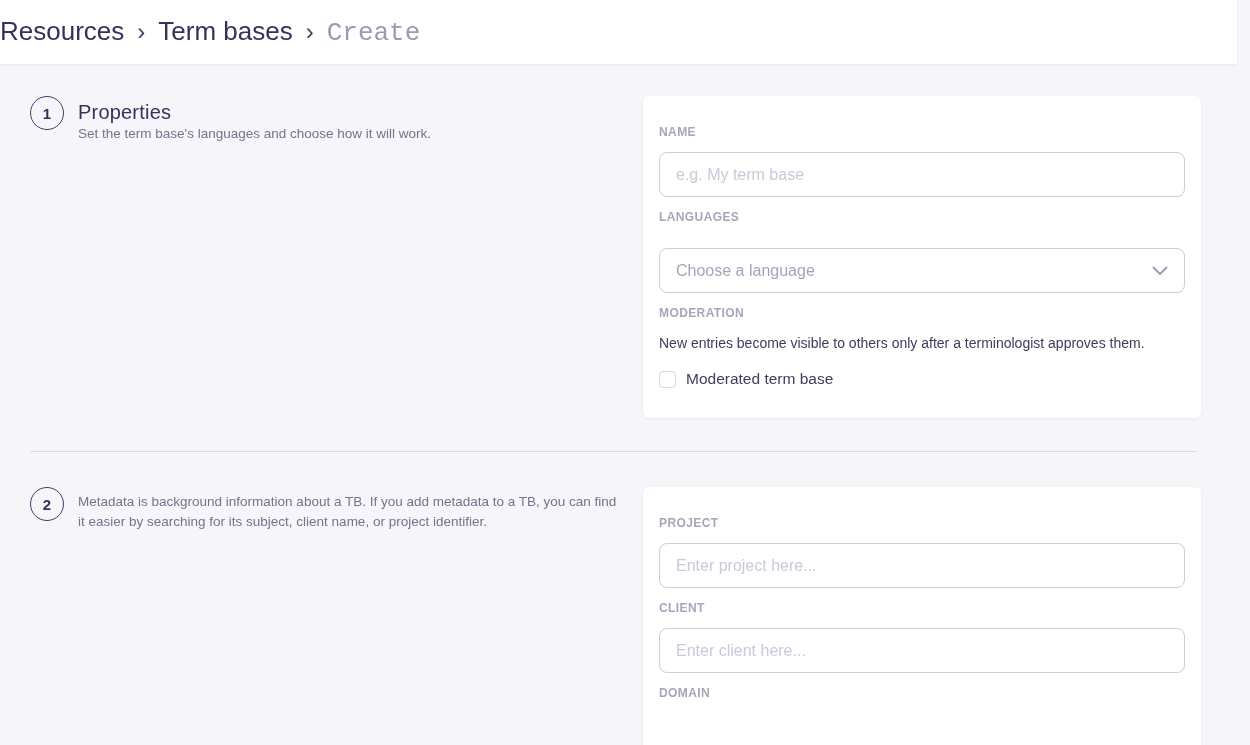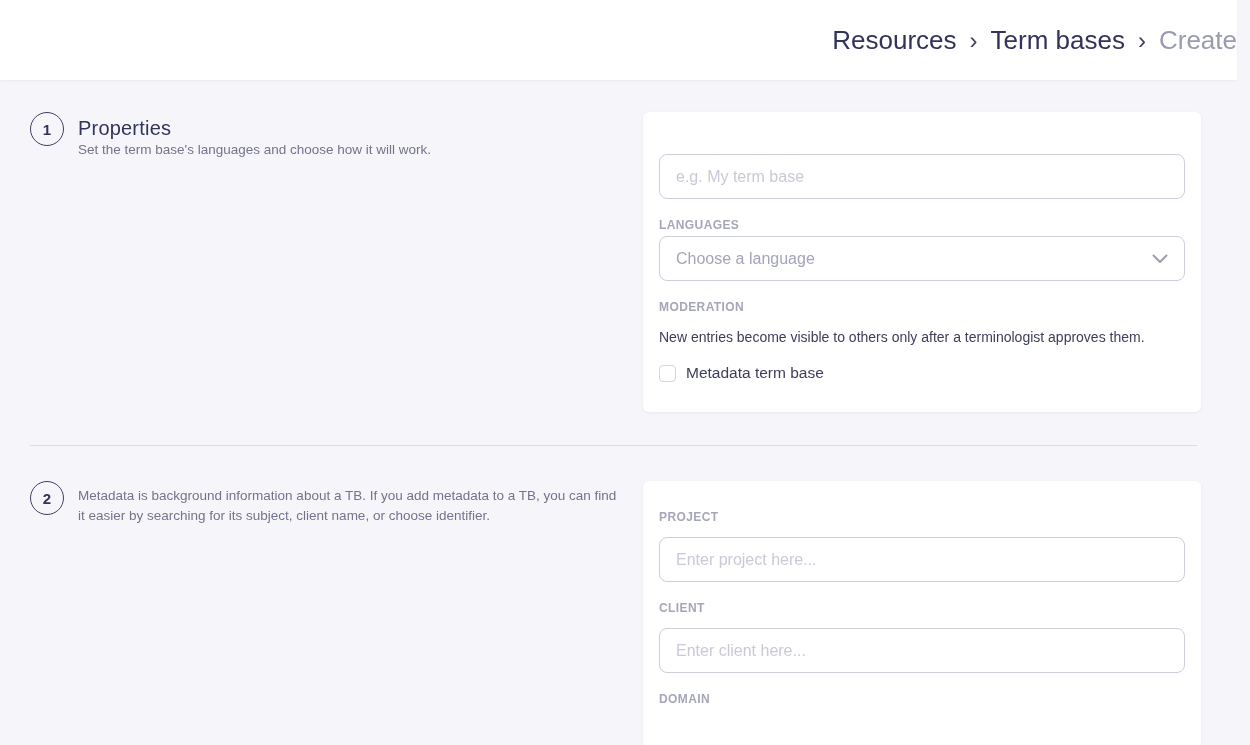--- a/index.html
+++ b/index.html
@@ -7,32 +7,30 @@
   body {
     background: #f6f6fa;
     font-family: "Liberation Sans", sans-serif;
     color: #3d3d5c;
     position: relative;
   }
 
   
   .topbar {
     width: 1237px;
-    height: 80px;
+    height: 64px;
     background: #ffffff;
     box-shadow: 0 1px 2px rgba(45,45,80,0.07);
     display: flex;
     align-items: center;
-    padding-left: 30px;
-    justify-content: flex-end;
   }
   .breadcrumb { display: flex; align-items: baseline; gap: 13px; font-size: 26px; }
   .crumb { color: #32325b; cursor: pointer; }
   .crumb-sep { color: #3f3f63; font-size: 24px; }
-  .crumb-current { color: #9a9ab0; }
+  .crumb-current { color: #9a9ab0; font-family: Liberation Mono, monospace; }
 
   
   main { padding: 0 49px 0 30px; }
   .section { display: flex; align-items: flex-start; padding-top: 32px; }
   .section-info { display: flex; flex: 1 1 auto; padding-right: 20px; }
   .step-circle {
     width: 34px; height: 34px; flex-shrink: 0;
     border: 1.6px solid #3f3f63; border-radius: 50%;
     display: flex; align-items: center; justify-content: center;
     font-size: 15px; font-weight: bold; color: #32325a;
@@ -51,34 +49,34 @@
     box-shadow: 0 1px 3px rgba(50,50,90,0.08);
     padding: 29px 16px 30px;
   }
   .card.clipped { padding-bottom: 120px; }
 
   .field-label {
     display: block;
     font-size: 12px; font-weight: bold; letter-spacing: 0.4px;
     color: #a6a6ba; text-transform: uppercase;
   }
-  .field-label + .field-label, .mt { margin-top: 19px; }
+  .field-label + .field-label, .mt { margin-top: 13px; }
 
   .text-input {
     display: block; width: 100%; height: 45px;
     margin-top: 13px; padding: 0 16px;
     border: 1px solid #cdcddc; border-radius: 8px;
     font-family: "Liberation Sans", sans-serif;
     font-size: 16px; color: #3d3d5c; background: #fff;
     outline: none;
   }
   .text-input::placeholder { color: #c9c9d9; }
 
   .select-box {
-    margin-top: 4px; height: 45px;
+    margin-top: 24px; height: 45px;
     border: 1px solid #cdcddc; border-radius: 8px;
     display: flex; align-items: center; justify-content: space-between;
     padding: 0 16px; cursor: pointer; background: #fff;
   }
   .select-placeholder { font-size: 16px; color: #a4a4bb; }
   .chevron { display: flex; align-items: center; }
 
   .help-text { margin-top: 15px; font-size: 14px; color: #3d3d5c; }
 
   .checkbox-row { margin-top: 19px; display: flex; align-items: center; cursor: pointer; }
@@ -115,50 +113,51 @@
       <div class="step-circle">
         <span>1</span>
       </div>
       <div class="section-text">
         <h2 class="section-title">Properties</h2>
         <p class="section-desc">Set the term base's languages and choose how it will work.</p>
       </div>
     </div>
 
     <div class="card">
+      <label class="field-label">NAME</label>
       <input class="text-input" type="text" placeholder="e.g. My term base" style="">
 
       <label class="field-label mt">LANGUAGES</label>
       <div class="select-box">
         <span class="select-placeholder">Choose a language</span>
         <span class="chevron">
           <svg width="16" height="10" viewBox="0 0 16 10" fill="none">
             <path d="M1.5 1.5 L8 8 L14.5 1.5" stroke="#9b9bb2" stroke-width="2" stroke-linecap="round" stroke-linejoin="round"></path>
           </svg>
         </span>
       </div>
 
       <label class="field-label mt">MODERATION</label>
       <p class="help-text">New entries become visible to others only after a terminologist approves them.</p>
       <label class="checkbox-row">
         <input type="checkbox" class="checkbox" style="">
-        <span class="checkbox-label">Metadata term base</span>
+        <span class="checkbox-label">Moderated term base</span>
       </label>
     </div>
   </section>
 
   <hr class="divider">
 
   <section class="section" style="padding-top:35px;">
     <div class="section-info">
       <div class="step-circle">
         <span>2</span>
       </div>
       <div class="section-text">
-        <p class="section-desc">Metadata is background information about a TB. If you add metadata to a TB, you can find it easier by searching for its subject, client name, or choose identifier.</p>
+        <p class="section-desc">Metadata is background information about a TB. If you add metadata to a TB, you can find it easier by searching for its subject, client name, or project identifier.</p>
       </div>
     </div>
 
     <div class="card clipped">
       <label class="field-label">PROJECT</label>
       <input class="text-input" type="text" placeholder="Enter project here..." style="">
 
       <label class="field-label mt">CLIENT</label>
       <input class="text-input" type="text" placeholder="Enter client here..." style="">
 

